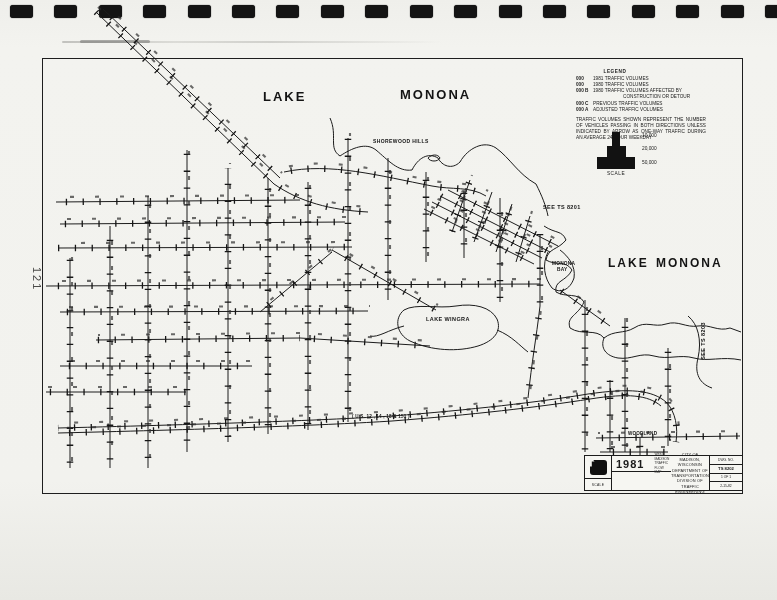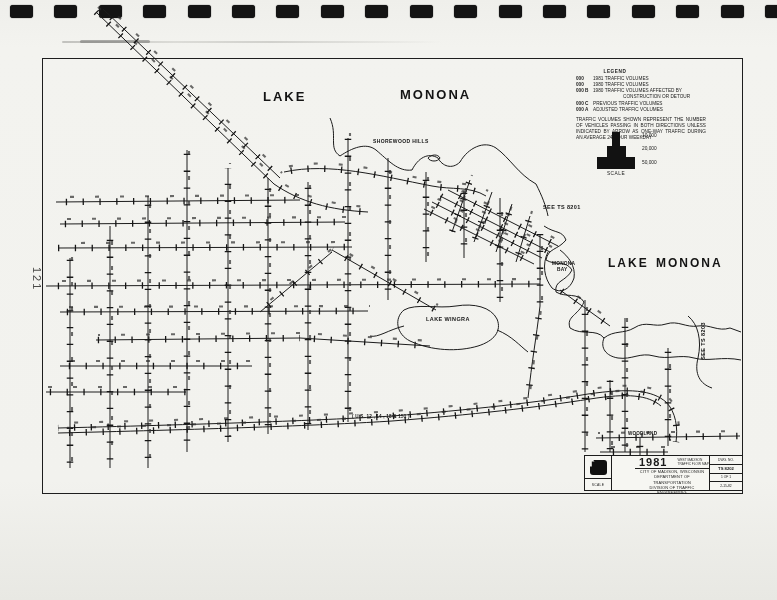--- a/index.html
+++ b/index.html
@@ -36,21 +36,21 @@
   #scalefig{position:absolute;left:596px;top:131px;width:80px;font-size:4.8px;}
   .step{background:#121212;margin:0 auto;}
   .sfrow{position:relative;height:38px;width:40px;display:flex;flex-direction:column;justify-content:flex-end;align-items:center;}
   .slab{position:absolute;left:46px;}
   .scap{text-align:center;width:40px;margin-top:2px;letter-spacing:.5px;}
   
   #tblock{position:absolute;left:584px;top:455px;width:157px;height:34px;border:1.2px solid #1c1c1c;display:flex;background:#f6f6f2;font-size:4px;}
   .tb-col1{width:26px;flex:none;border-right:1px solid #1c1c1c;display:flex;flex-direction:column;}
   .tb-logo{flex:1;display:flex;align-items:center;justify-content:center;border-bottom:1px solid #1c1c1c;}
   .tb-scale{height:11px;display:flex;align-items:center;justify-content:center;font-size:3.4px;letter-spacing:.3px;}
-  .tb-col2{flex:1;display:flex;flex-direction:column;border-right:1px solid #1c1c1c;margin-left:23px;}
+  .tb-col2{flex:1;display:flex;flex-direction:row;border-right:1px solid #1c1c1c;}
   .tb-yearrow{display:flex;align-items:center;border-bottom:1px solid #1c1c1c;height:15px;}
   .tb-year{font-size:11px;font-weight:bold;letter-spacing:1px;padding:0 4px;}
   .tb-sub{font-size:3.2px;line-height:1.4;color:#333;margin-left:6px;}
   .tb-org{flex:1;display:flex;flex-direction:column;justify-content:center;text-align:center;font-size:3.9px;line-height:1.35;letter-spacing:.2px;}
   .tb-col3{width:32px;flex:none;display:flex;flex-direction:column;text-align:center;}
   .tb-c3{border-bottom:1px solid #1c1c1c;flex:1;display:flex;align-items:center;justify-content:center;font-size:3.3px;}
   .tb-c3:last-child{border-bottom:none;}
   .northarrow{width:17px;height:15px;background:#101010;border-radius:3px;display:flex;align-items:center;justify-content:center;}
 </style>
 </head>

